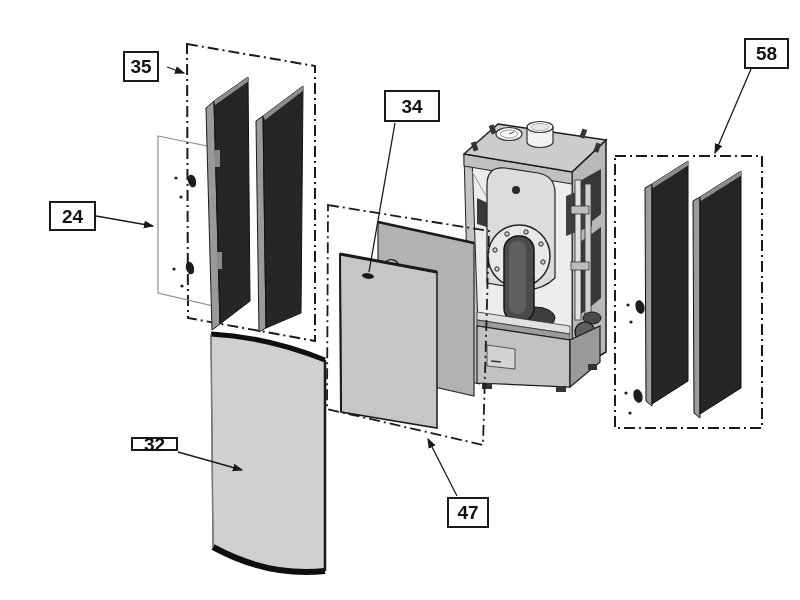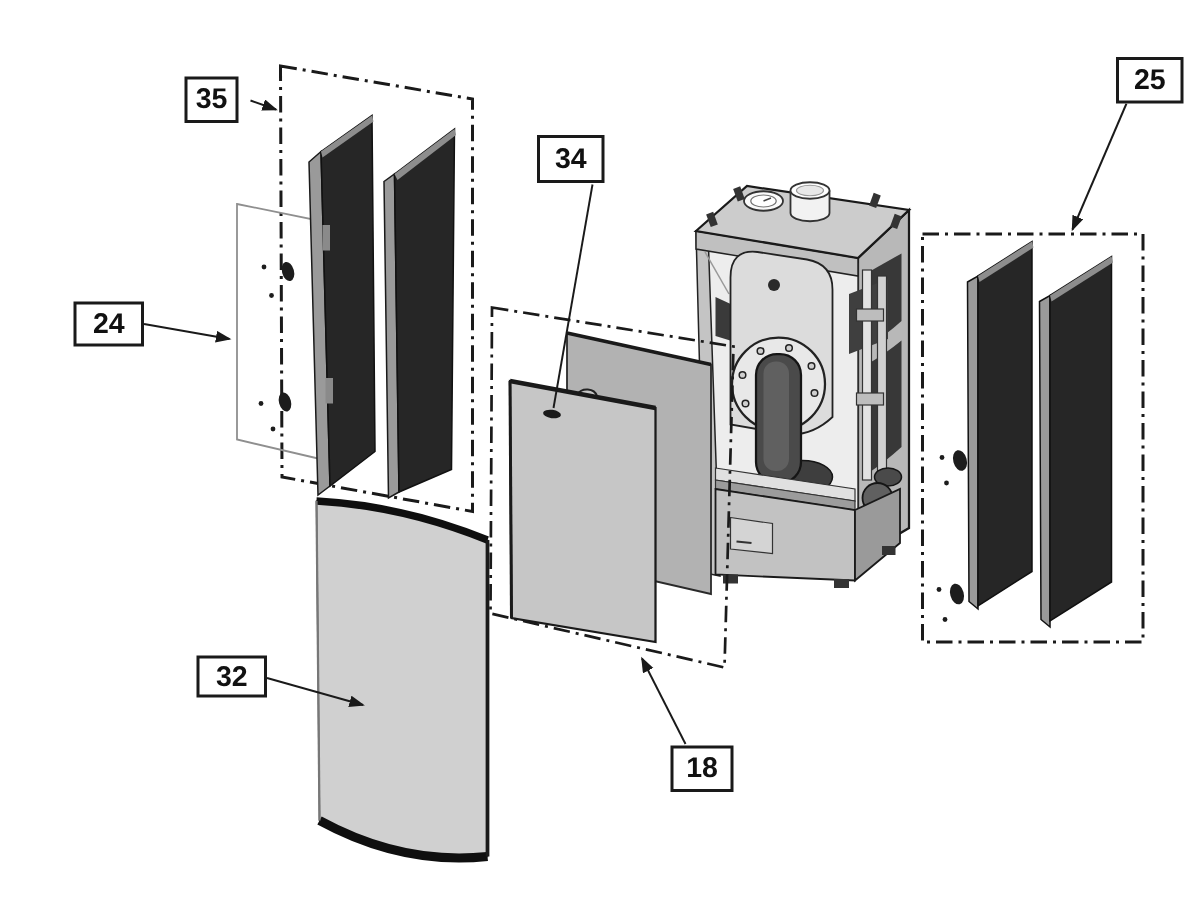--- a/index.html
+++ b/index.html
@@ -9,23 +9,23 @@
   }
   .stage svg{position:absolute;left:0;top:0;}
   .callout{
     position:absolute;background:#ffffff;border:2px solid #1a1a1a;
     display:flex;align-items:center;justify-content:center;
     font-weight:bold;font-size:19px;color:#111;line-height:1;
     box-sizing:border-box;
   }
   .c35{left:123px;top:51px;width:36px;height:31px;}
   .c37{left:49px;top:201px;width:47px;height:30px;}
-  .c34{left:358px;top:90px;width:45px;height:32px;}
+  .c34{left:384px;top:90px;width:56px;height:32px;}
   .c36{left:744px;top:38px;width:45px;height:31px;}
-  .c32{left:131px;top:437px;width:47px;height:28px;}
+  .c32{left:131px;top:437px;width:47px;height:14px;}
   .c33{left:447px;top:497px;width:42px;height:31px;}
 </style>
 </head>
 <body>
 
 <div class="stage">
 
 <svg width="800" height="600" viewBox="0 0 800 600">
   <defs>
     <marker id="arr" markerWidth="10" markerHeight="8" refX="7" refY="3" orient="auto">
@@ -171,19 +171,19 @@
     <line x1="167" y1="67" x2="184" y2="73" marker-end="url(#arr)"></line>
     <line x1="96" y1="216" x2="153" y2="226" marker-end="url(#arr)"></line>
     <line x1="395" y1="123" x2="369" y2="272"></line>
     <line x1="751" y1="69" x2="715" y2="153" marker-end="url(#arr)"></line>
     <line x1="178" y1="452" x2="242" y2="470" marker-end="url(#arr)"></line>
     <line x1="457" y1="496" x2="428" y2="439" marker-end="url(#arr)"></line>
   </g>
 </svg>
 
   <div class="callout c32">32</div>
-  <div class="callout c33">18</div>
+  <div class="callout c33">47</div>
   <div class="callout c34">34</div>
   <div class="callout c35">35</div>
-  <div class="callout c36">25</div>
+  <div class="callout c36">58</div>
   <div class="callout c37">24</div>
 
 </div>
 
 </body></html>

